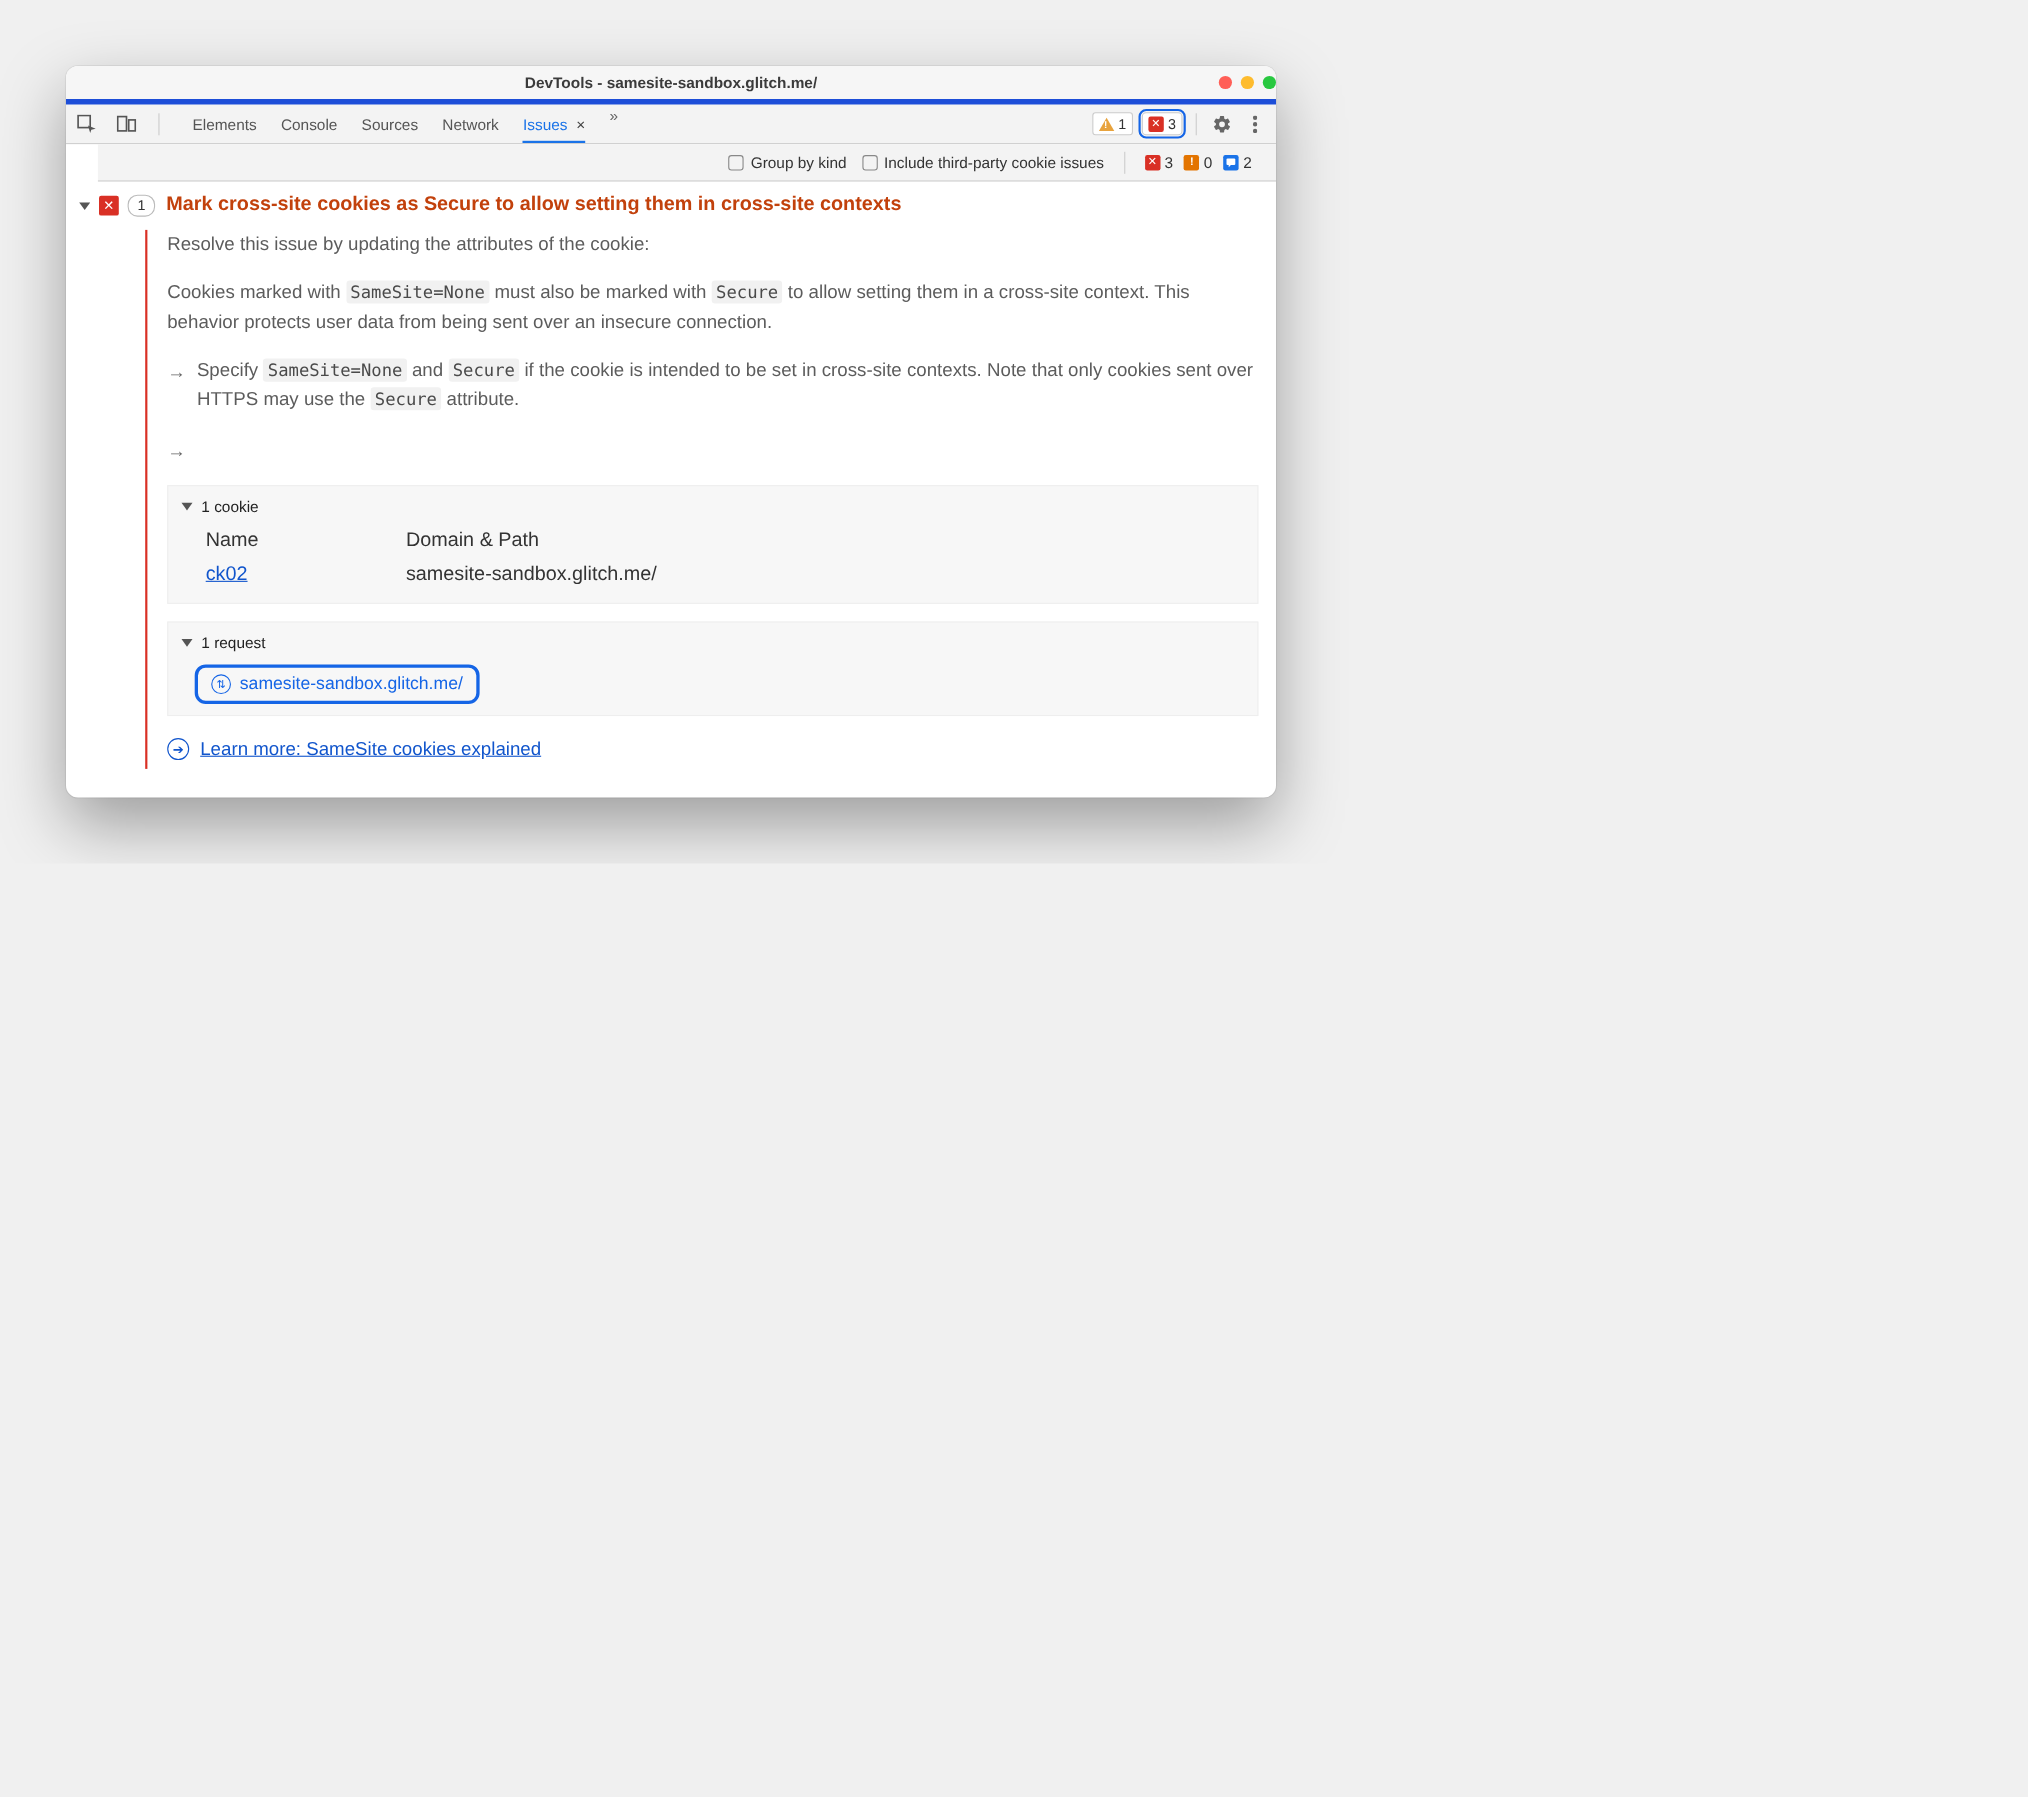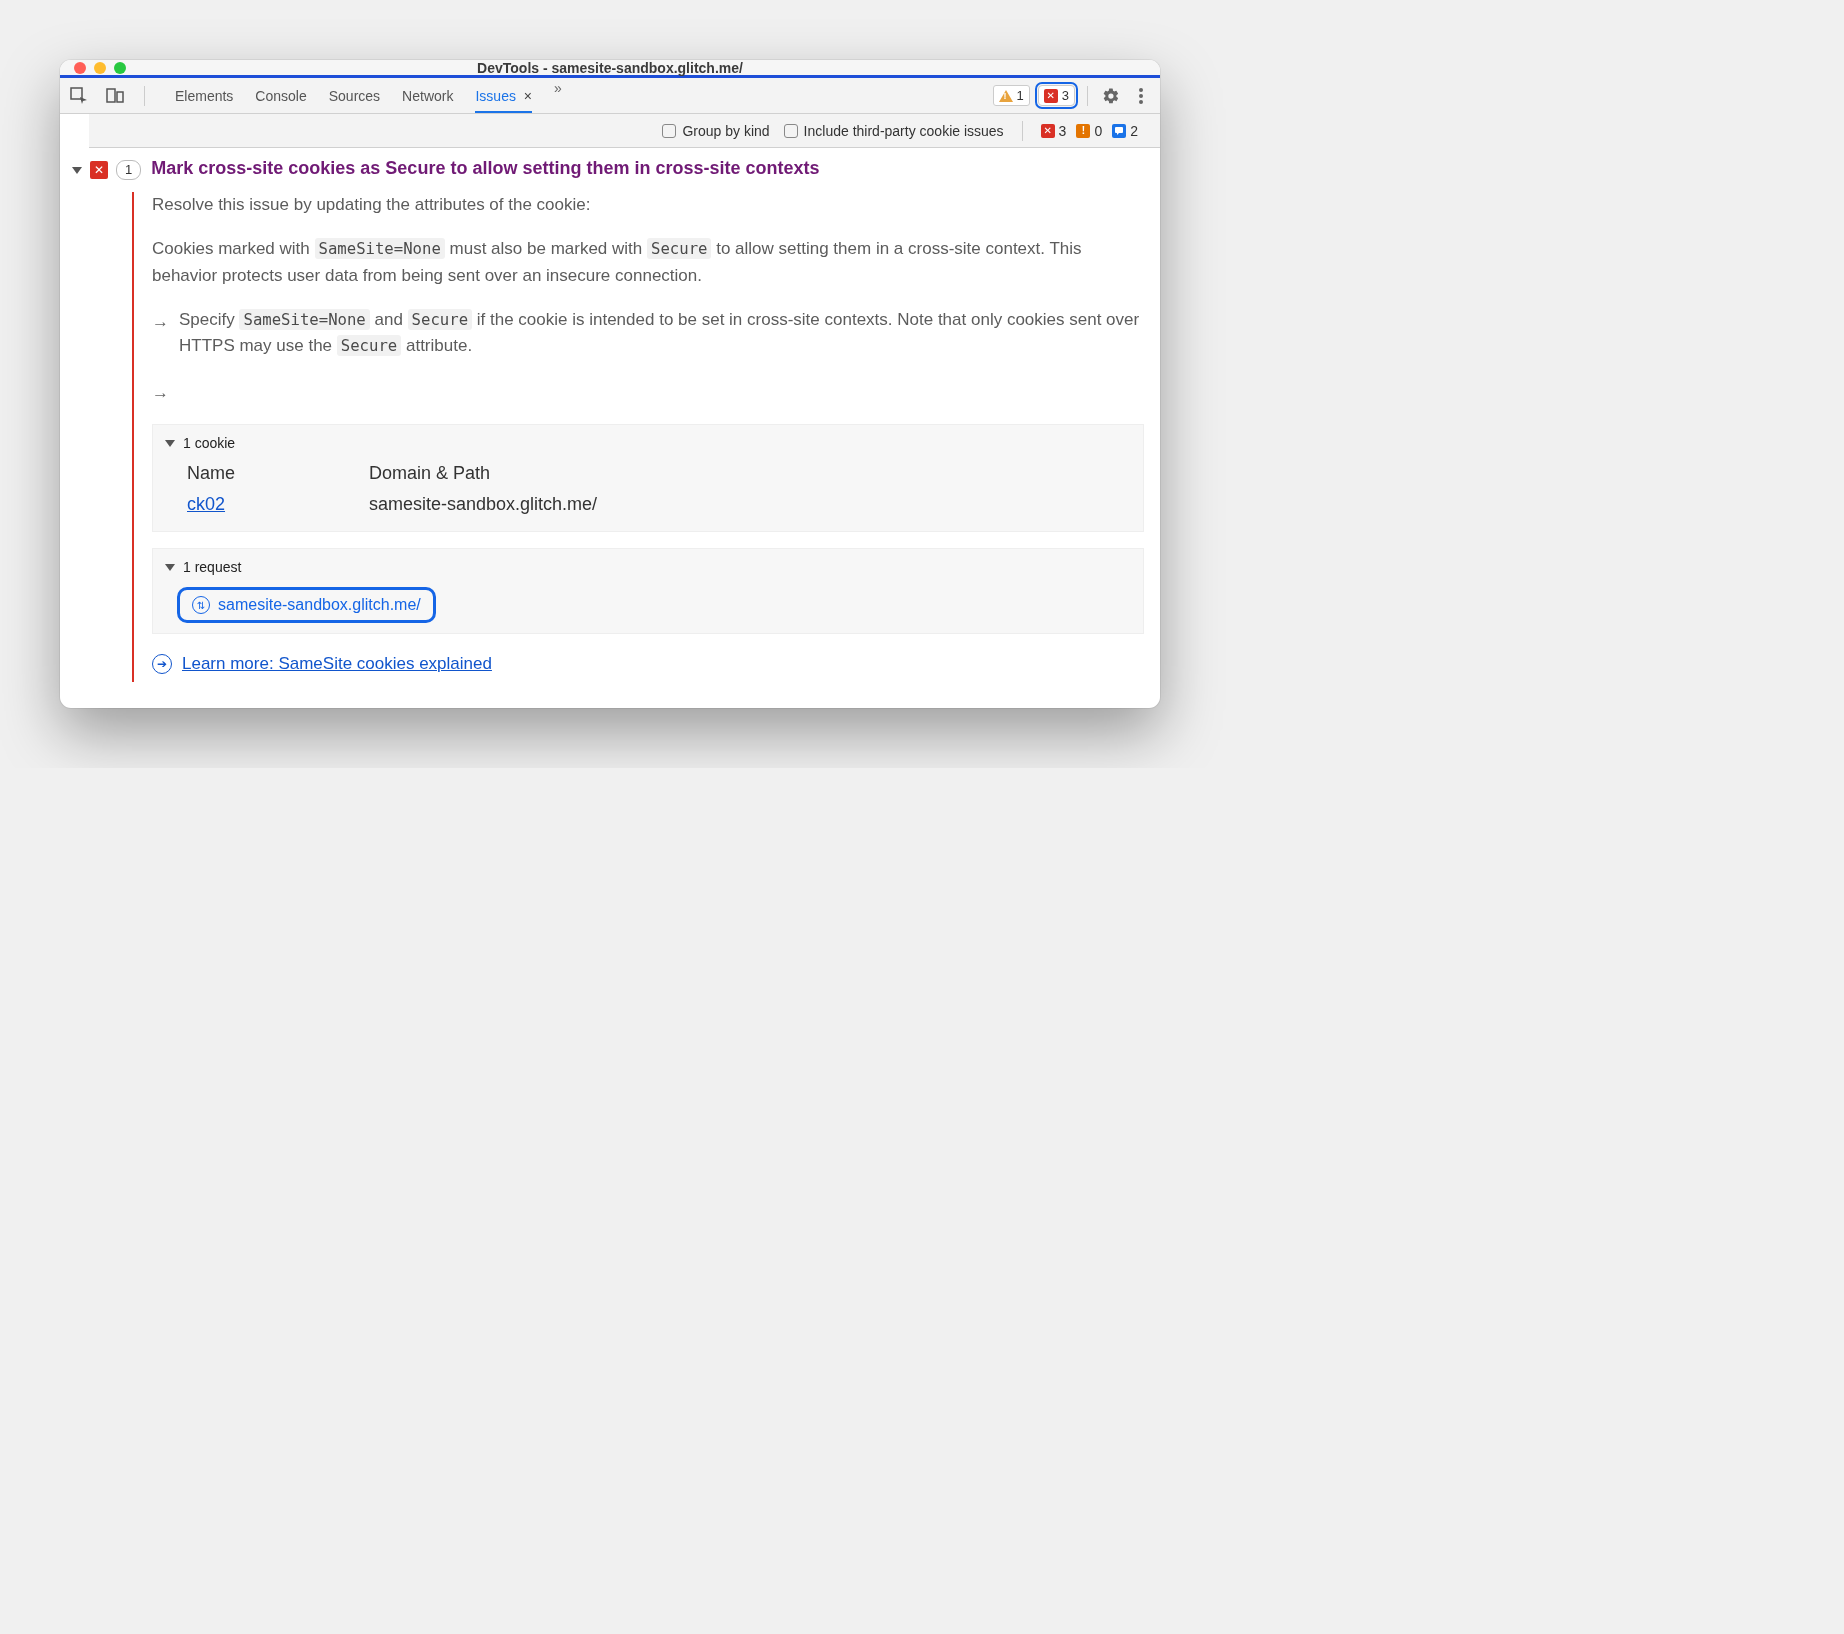--- a/index.html
+++ b/index.html
@@ -10,26 +10,27 @@
   }
   .window {
     width: 1100px;
     background: #fff;
     border-radius: 11px;
     box-shadow: 0 25px 60px rgba(0,0,0,0.35), 0 0 0 1px rgba(0,0,0,0.06);
     overflow: hidden;
   }
   
   .titlebar {
-    height: 18px;
+    height: 35px;
     background: #f6f6f6;
-    border-bottom: 3px solid #1d4ed8;
+    border-bottom: 5px solid #1d4ed8;
     display: flex;
     align-items: center;
     position: relative;
+    justify-content: flex-end;
   }
   .traffic {
     display: flex;
     gap: 8px;
     padding-left: 14px;
   }
   .tlight { width: 12px; height: 12px; border-radius: 50%; }
   .tlight.red { background: #ff5f57; }
   .tlight.yellow { background: #febc2e; }
   .tlight.green { background: #28c840; }
@@ -112,21 +113,21 @@
   .issue-carets { display:flex; flex-direction:row; align-items:center; gap:8px; padding-top:2px;}
   .caret-down {
     display:inline-block; width:0;height:0;
     border-left:5px solid transparent; border-right:5px solid transparent;
     border-top:7px solid #555;
   }
   .count-pill {
     border:1px solid #bbb; border-radius: 9px;
     padding: 0 8px; font-size:13px; color:#333; background:#fff; line-height:18px;
   }
-  .issue-title { font-weight:700; font-size:18px; color:#701a75; }
+  .issue-title { font-weight:700; font-size:18px; color:#c2410c; }
   .issue-body { margin-left: 60px; margin-top: 12px; border-left: 2px solid #d93025; padding-left: 18px; padding-bottom: 8px; }
   .para { color:#5c5c5c; font-size:17px; line-height:1.55; margin-bottom: 18px; }
   .mono { font-family: Menlo, Consolas, monospace; background:#f1f1f1; padding:1px 4px; border-radius:3px; font-size:0.92em; color:#4a4a4a;}
   .arrow-li { display:flex; gap:10px; }
   .arrow-li .arr { color:#666; flex:0 0 auto; padding-top:2px; }
   .section-heading { font-size:13px; letter-spacing:0.6px; color:#5a5a5a; font-weight:700; margin: 20px 0 10px 0; }
   .res-box { background:#f7f7f7; border:1px solid #eee; padding:10px 12px; margin-bottom:16px; }
   .res-title { display:flex; align-items:center; gap:8px; font-size:14px; color:#222; margin-bottom:6px;}
   .res-table { width:100%; font-size:18px; margin-top:4px;}
   .res-table th { text-align:left; font-weight:400; color:#333; padding:4px 0;}

